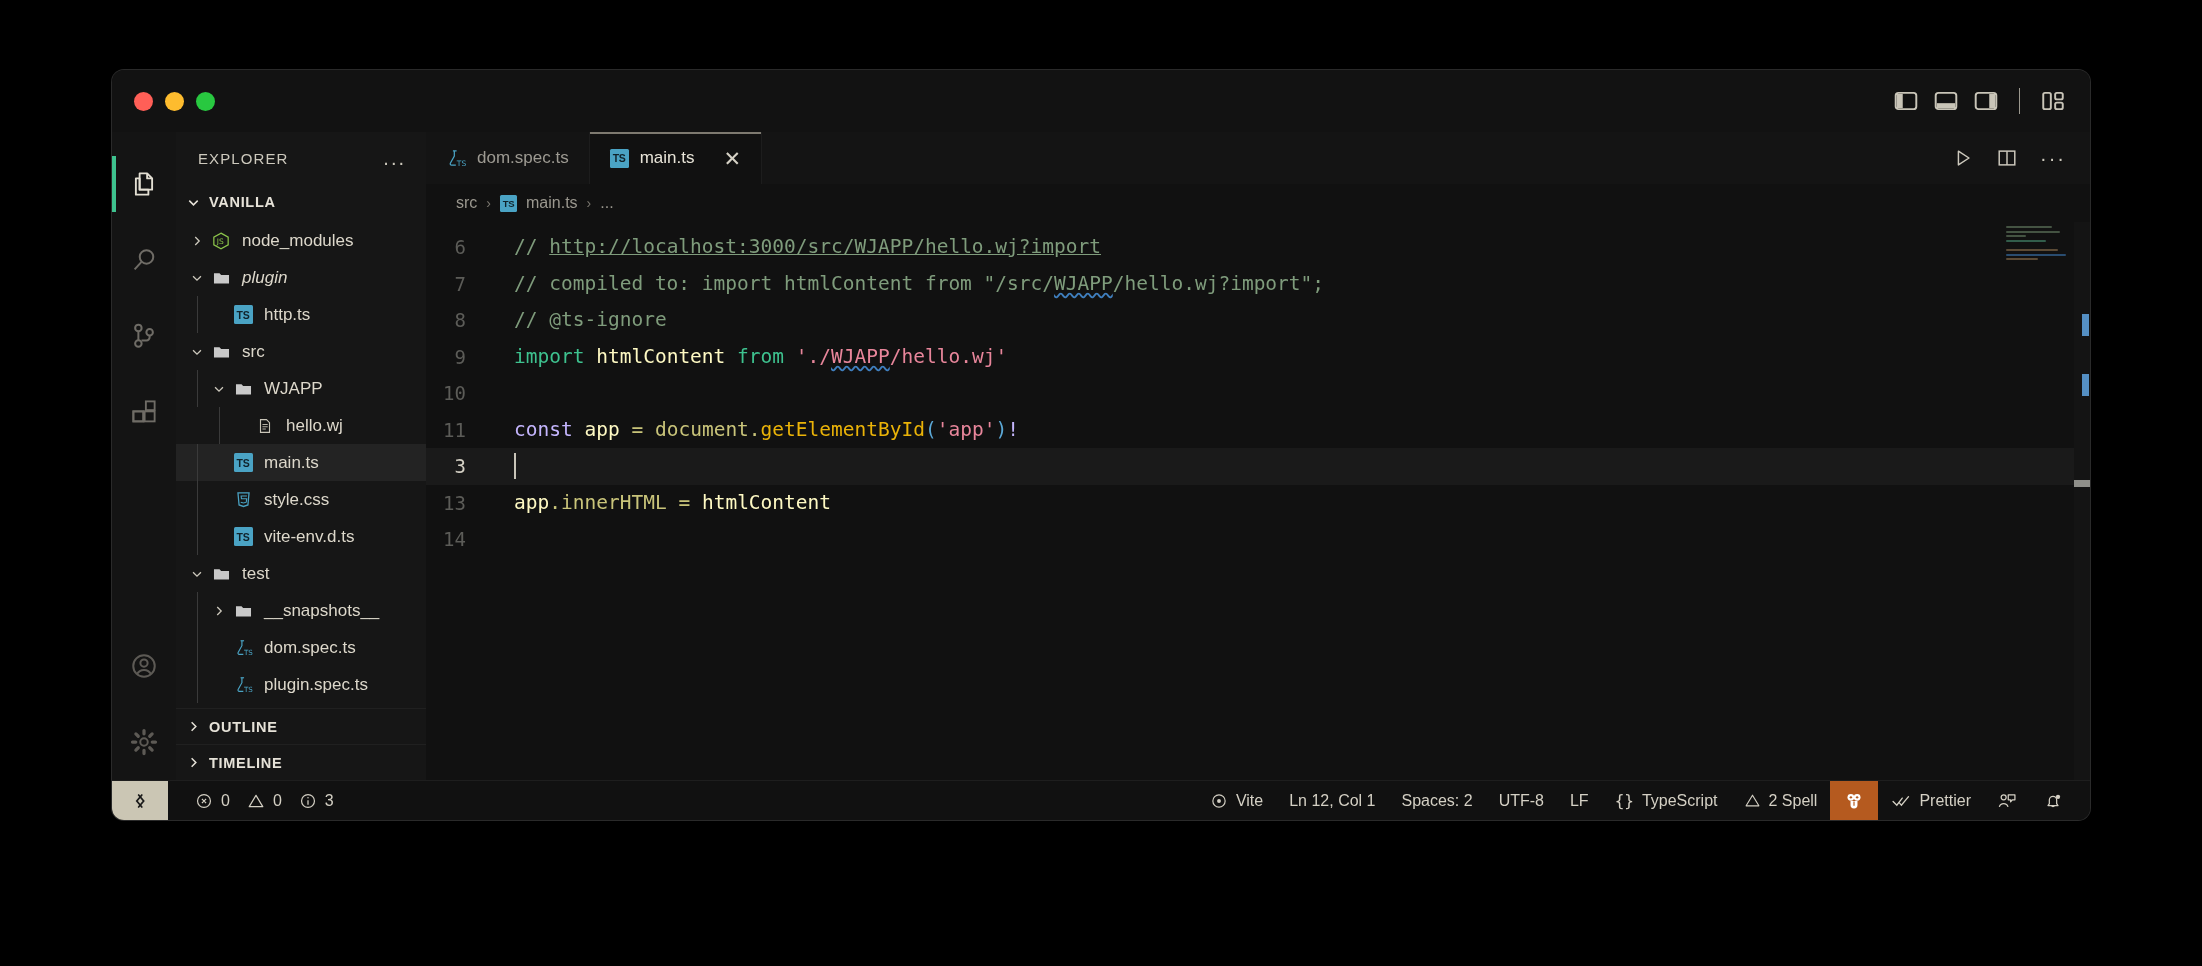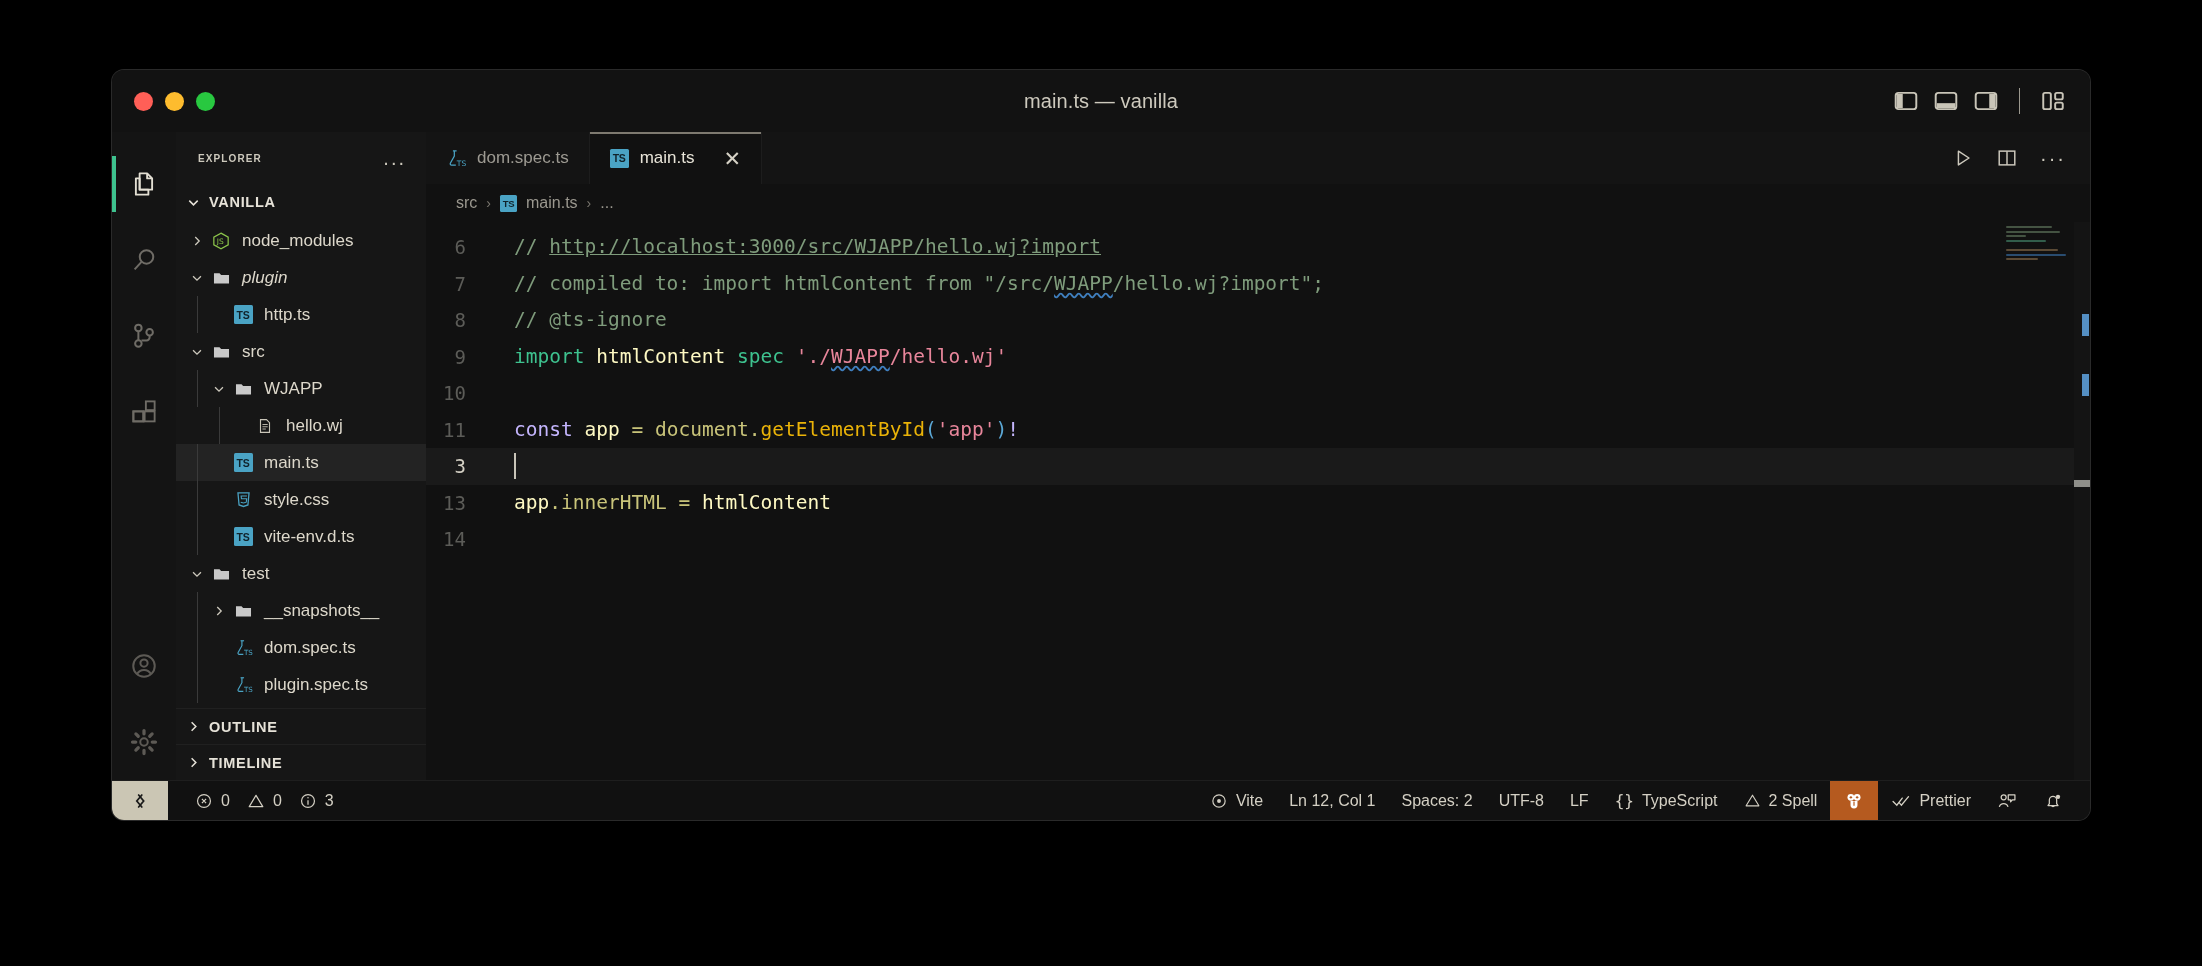--- a/index.html
+++ b/index.html
@@ -70,21 +70,21 @@
   
   #sidebar {
     width: 250px; flex: 0 0 250px; background: #161616;
     display: flex; flex-direction: column; min-height: 0;
   }
   #sidebar-header {
     height: 52px; flex: 0 0 52px;
     display: flex; align-items: center; padding: 0 20px 0 22px;
   }
   #sidebar-title {
-    color: #cdc9bd; font-size: 10px; letter-spacing: 1.1px; font-weight: 700;
+    color: #cdc9bd; font-size: 15px; letter-spacing: 1.1px; font-weight: 400;
   }
   #sidebar-more {
     margin-left: auto; color: #cdc9bd; font-size: 20px; line-height: 8px;
     letter-spacing: 2px;
   }
   .section-head {
     height: 36px; display: flex; align-items: center; gap: 8px;
     padding-left: 10px; color: #e6e2d8;
     font-size: 14.5px; font-weight: bold; letter-spacing: .7px;
   }
@@ -214,21 +214,20 @@
 <body>
 
 <div id="window">
 
   <div id="titlebar">
     <div class="traffic">
       <div class="tl red"></div>
       <div class="tl yellow"></div>
       <div class="tl green"></div>
     </div>
-    <div id="window-title">main.ts — vanilla</div>
     <div id="titlebar-right">
       <span>
         <svg class="layout-icon" viewBox="0 0 24 24">
             <rect x="2.5" y="4.5" width="19" height="15" rx="2.5" fill="none" stroke="#c9c5b8" stroke-width="1.8"></rect>
             <rect x="3.5" y="5.5" width="5.5" height="13" fill="#c9c5b8"></rect>
           </svg>
       </span>
       <span>
         <svg class="layout-icon" viewBox="0 0 24 24">
             <rect x="2.5" y="4.5" width="19" height="15" rx="2.5" fill="none" stroke="#c9c5b8" stroke-width="1.8"></rect>
@@ -532,21 +531,21 @@
             <span class="ctext"><span class="cm">// compiled to: import htmlContent from "/src/</span><span class="cm wav">WJAPP</span><span class="cm">/hello.wj?import";</span></span>
           </div>
 
           <div class="cline">
             <span class="lnum">8</span>
             <span class="ctext cm">// @ts-ignore</span>
           </div>
 
           <div class="cline">
             <span class="lnum">9</span>
-            <span class="ctext"><span class="kw">import</span> <span class="var">htmlContent</span> <span class="kw">spec</span> <span class="str">'./</span><span class="str wav">WJAPP</span><span class="str">/hello.wj'</span></span>
+            <span class="ctext"><span class="kw">import</span> <span class="var">htmlContent</span> <span class="kw">from</span> <span class="str">'./</span><span class="str wav">WJAPP</span><span class="str">/hello.wj'</span></span>
           </div>
 
           <div class="cline">
             <span class="lnum">10</span>
             <span class="ctext"></span>
           </div>
 
           <div class="cline">
             <span class="lnum">11</span>
             <span class="ctext"><span class="kw2">const</span> <span class="var">app</span> <span class="op">=</span> <span class="op">document</span><span class="op">.</span><span class="fn">getElementById</span><span class="pl">(</span><span class="str">'app'</span><span class="pl">)</span><span class="kw2">!</span></span>

